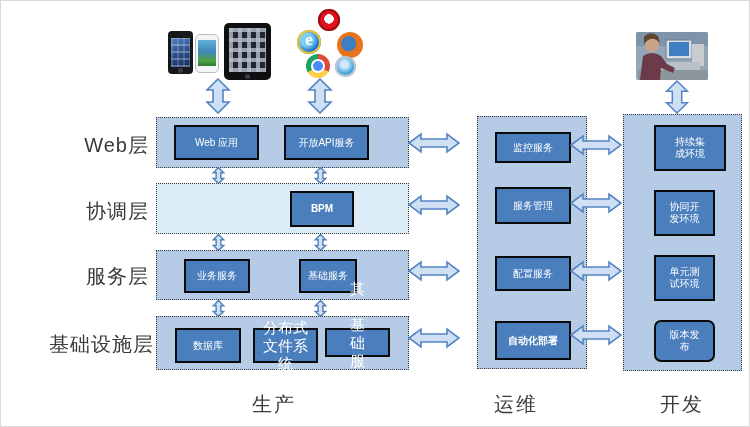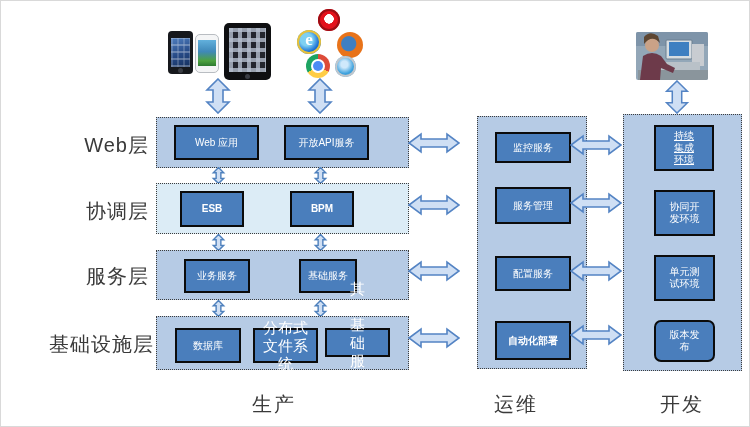--- a/index.html
+++ b/index.html
@@ -137,21 +137,20 @@
         <path d="M13 1 L24 12 L18 12 L18 24 L24 24 L13 35 L2 24 L8 24 L8 12 L2 12 Z" fill="#cfdff4" stroke="#4f81bd" stroke-width="3"></path>
       </svg>
   </div>
   <div class="abs" style="left:312px;top:166px;">
     <svg width="15" height="17" viewBox="0 0 26 36">
         <path d="M13 1 L24 12 L18 12 L18 24 L24 24 L13 35 L2 24 L8 24 L8 12 L2 12 Z" fill="#cfdff4" stroke="#4f81bd" stroke-width="3"></path>
       </svg>
   </div>
 
   <div class="layerbox light" style="left:155px;top:182px;width:253px;height:51px;">
-    <div class="node" style="left:23px;top:7px;width:64px;height:36px;font-weight:bold;">ESB</div>
     <div class="node" style="left:133px;top:7px;width:64px;height:36px;font-weight:bold;">BPM</div>
   </div>
 
   <div class="abs" style="left:210px;top:233px;">
     <svg width="15" height="17" viewBox="0 0 26 36">
         <path d="M13 1 L24 12 L18 12 L18 24 L24 24 L13 35 L2 24 L8 24 L8 12 L2 12 Z" fill="#cfdff4" stroke="#4f81bd" stroke-width="3"></path>
       </svg>
   </div>
   <div class="abs" style="left:312px;top:233px;">
     <svg width="15" height="17" viewBox="0 0 26 36">
@@ -224,21 +223,21 @@
         <path d="M1 11 L13 2 L13 7 L39 7 L39 2 L51 11 L39 20 L39 15 L13 15 L13 20 Z" fill="#cfdff4" stroke="#5484c4" stroke-width="1.6"></path>
       </svg>
   </div>
   <div class="abs" style="left:569px;top:323px;">
     <svg width="52" height="22" viewBox="0 0 52 22">
         <path d="M1 11 L13 2 L13 7 L39 7 L39 2 L51 11 L39 20 L39 15 L13 15 L13 20 Z" fill="#cfdff4" stroke="#5484c4" stroke-width="1.6"></path>
       </svg>
   </div>
 
   <div class="layerbox" style="left:622px;top:113px;width:119px;height:257px;">
-    <div class="node" style="left:30px;top:10px;width:60px;height:46px;padding:0 15px;text-decoration:underline;">持续集成环境</div>
+    <div class="node" style="left:30px;top:10px;width:72px;height:46px;padding:0 15px;">持续集成环境</div>
     <div class="node" style="left:30px;top:75px;width:61px;height:46px;padding:0 9px;">协同开发环境</div>
     <div class="node" style="left:30px;top:140px;width:61px;height:46px;padding:0 9px;">单元测试环境</div>
     <div class="node" style="left:30px;top:205px;width:61px;height:42px;padding:0 9px;border-radius:7px;">版本发布</div>
   </div>
 
   <div class="collabel" style="left:213px;top:390px;">生产</div>
   <div class="collabel" style="left:455px;top:390px;">运维</div>
   <div class="collabel" style="left:621px;top:390px;">开发</div>
 
 </div>

